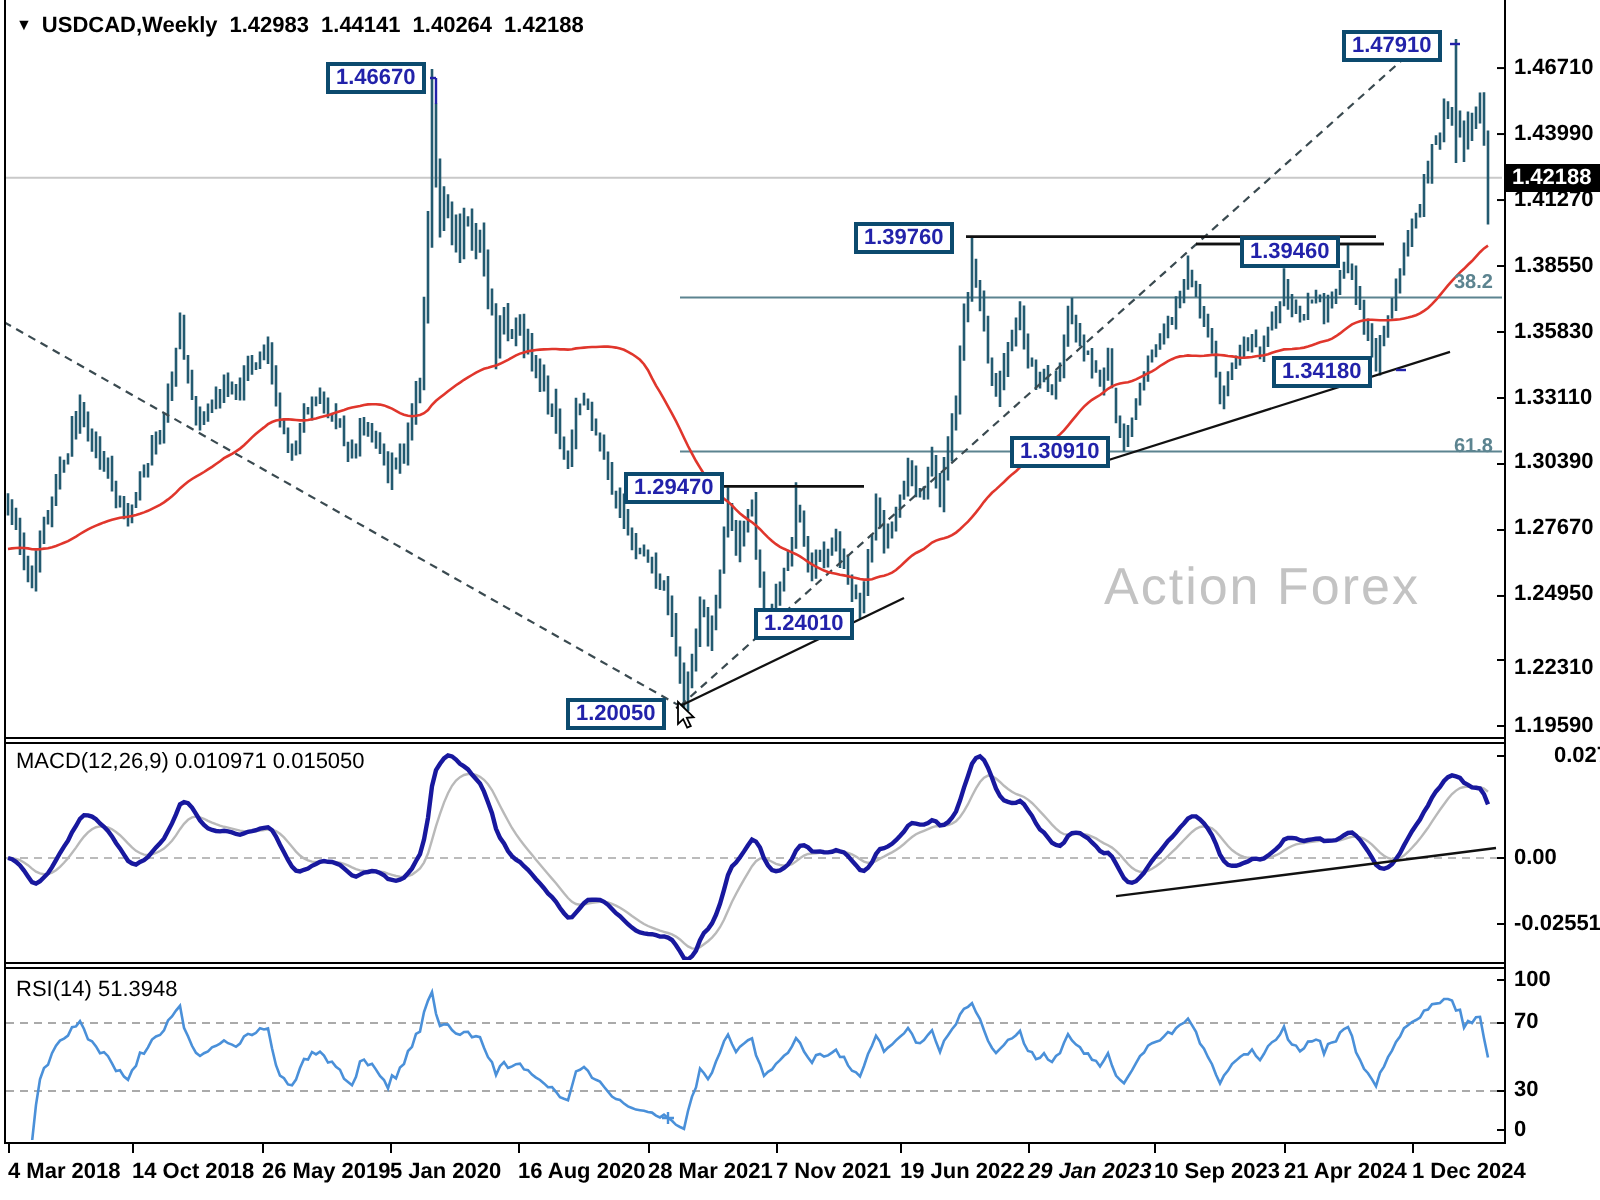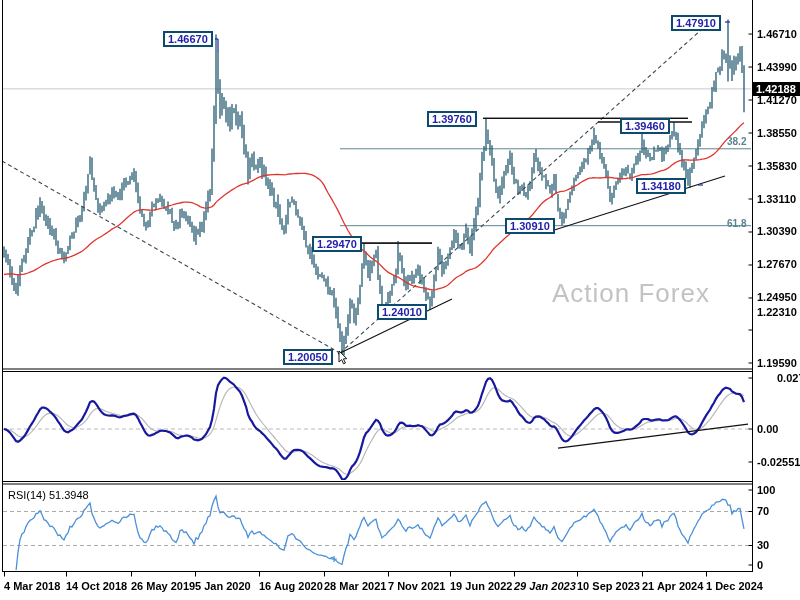--- a/index.html
+++ b/index.html
@@ -109,21 +109,23 @@
       <line x1="642.5" y1="572" x2="642.5" y2="576.5" stroke="#000000"></line>
       <line x1="706.5" y1="572" x2="706.5" y2="576.5" stroke="#000000"></line>
       <line x1="215" y1="39" x2="218" y2="39" stroke="#2222aa" stroke-width="1.2"></line>
       <line x1="218" y1="39" x2="218" y2="52" stroke="#2222aa" stroke-width="1.2"></line>
       <line x1="725" y1="22" x2="730" y2="22" stroke="#2222aa" stroke-width="1.2"></line>
       <line x1="698" y1="185" x2="703" y2="185" stroke="#2222aa" stroke-width="1.2"></line>
       <line x1="339" y1="356" x2="344" y2="356" stroke="#2222aa" stroke-width="1.2"></line>
       <polygon points="339,351 339,362 341.6,359.6 343.6,363.8 345.4,363 343.4,358.9 346.8,358.6" fill="#fff" stroke="#000" stroke-width="0.9"></polygon>
     </svg>
 
+  <div id="title" class="ovl"><span class="tri">▼</span><span>USDCAD,Weekly</span><span class="v">1.42983</span><span class="v">1.44141</span><span class="v">1.40264</span><span class="v">1.42188</span></div>
 
+  <div id="macd-title" class="ovl paneltitle">MACD(12,26,9) 0.010971 0.015050</div>
   <div id="rsi-title" class="ovl paneltitle">RSI(14) 51.3948</div>
 
   <div id="fib382" class="fib">38.2</div>
   <div id="fib618" class="fib">61.8</div>
 
   <div id="pricetag">1.42188</div>
 
   <div id="labels-layer">
       <div class="plabel ovl" style="left: 163px; top: 31px;">1.46670</div>
       <div class="plabel ovl" style="left: 671px; top: 15px;">1.47910</div>
@@ -137,21 +139,21 @@
     </div>
 <div class="axlbl" style="left: 757px; top: 28.5344px;">1.46710</div>
     <div class="axlbl" style="left: 757px; top: 61.528px;">1.43990</div>
     <div class="axlbl" style="left: 757px; top: 94.5216px;">1.41270</div>
     <div class="axlbl" style="left: 757px; top: 127.515px;">1.38550</div>
     <div class="axlbl" style="left: 757px; top: 160.509px;">1.35830</div>
     <div class="axlbl" style="left: 757px; top: 193.502px;">1.33110</div>
     <div class="axlbl" style="left: 757px; top: 226.496px;">1.30390</div>
     <div class="axlbl" style="left: 757px; top: 259.49px;">1.27670</div>
     <div class="axlbl" style="left: 757px; top: 292.483px;">1.24950</div>
-    <div class="axlbl" style="left: 757px; top: 307px;">1.22310</div>
+    <div class="axlbl" style="left: 757px; top: 329px;">1.22310</div>
     <div class="axlbl" style="left: 757px; top: 357.5px;">1.19590</div>
     <div class="axlbl" style="left: 757px; top: 372.5px; padding-left: 20px;">0.0278</div>
     <div class="axlbl" style="left: 757px; top: 423.5px;">0.00</div>
     <div class="axlbl" style="left: 757px; top: 456.5px;">-0.025511</div>
     <div class="axlbl" style="left: 757px; top: 484.5px;">100</div>
     <div class="axlbl" style="left: 757px; top: 506px;">70</div>
     <div class="axlbl" style="left: 757px; top: 540px;">30</div>
     <div class="axlbl" style="left: 757px; top: 559.5px;">0</div>
     <div class="datelbl" style="left: 4px; top: 580px;">4 Mar 2018</div>
     <div class="datelbl" style="left: 66px; top: 580px;">14 Oct 2018</div>

